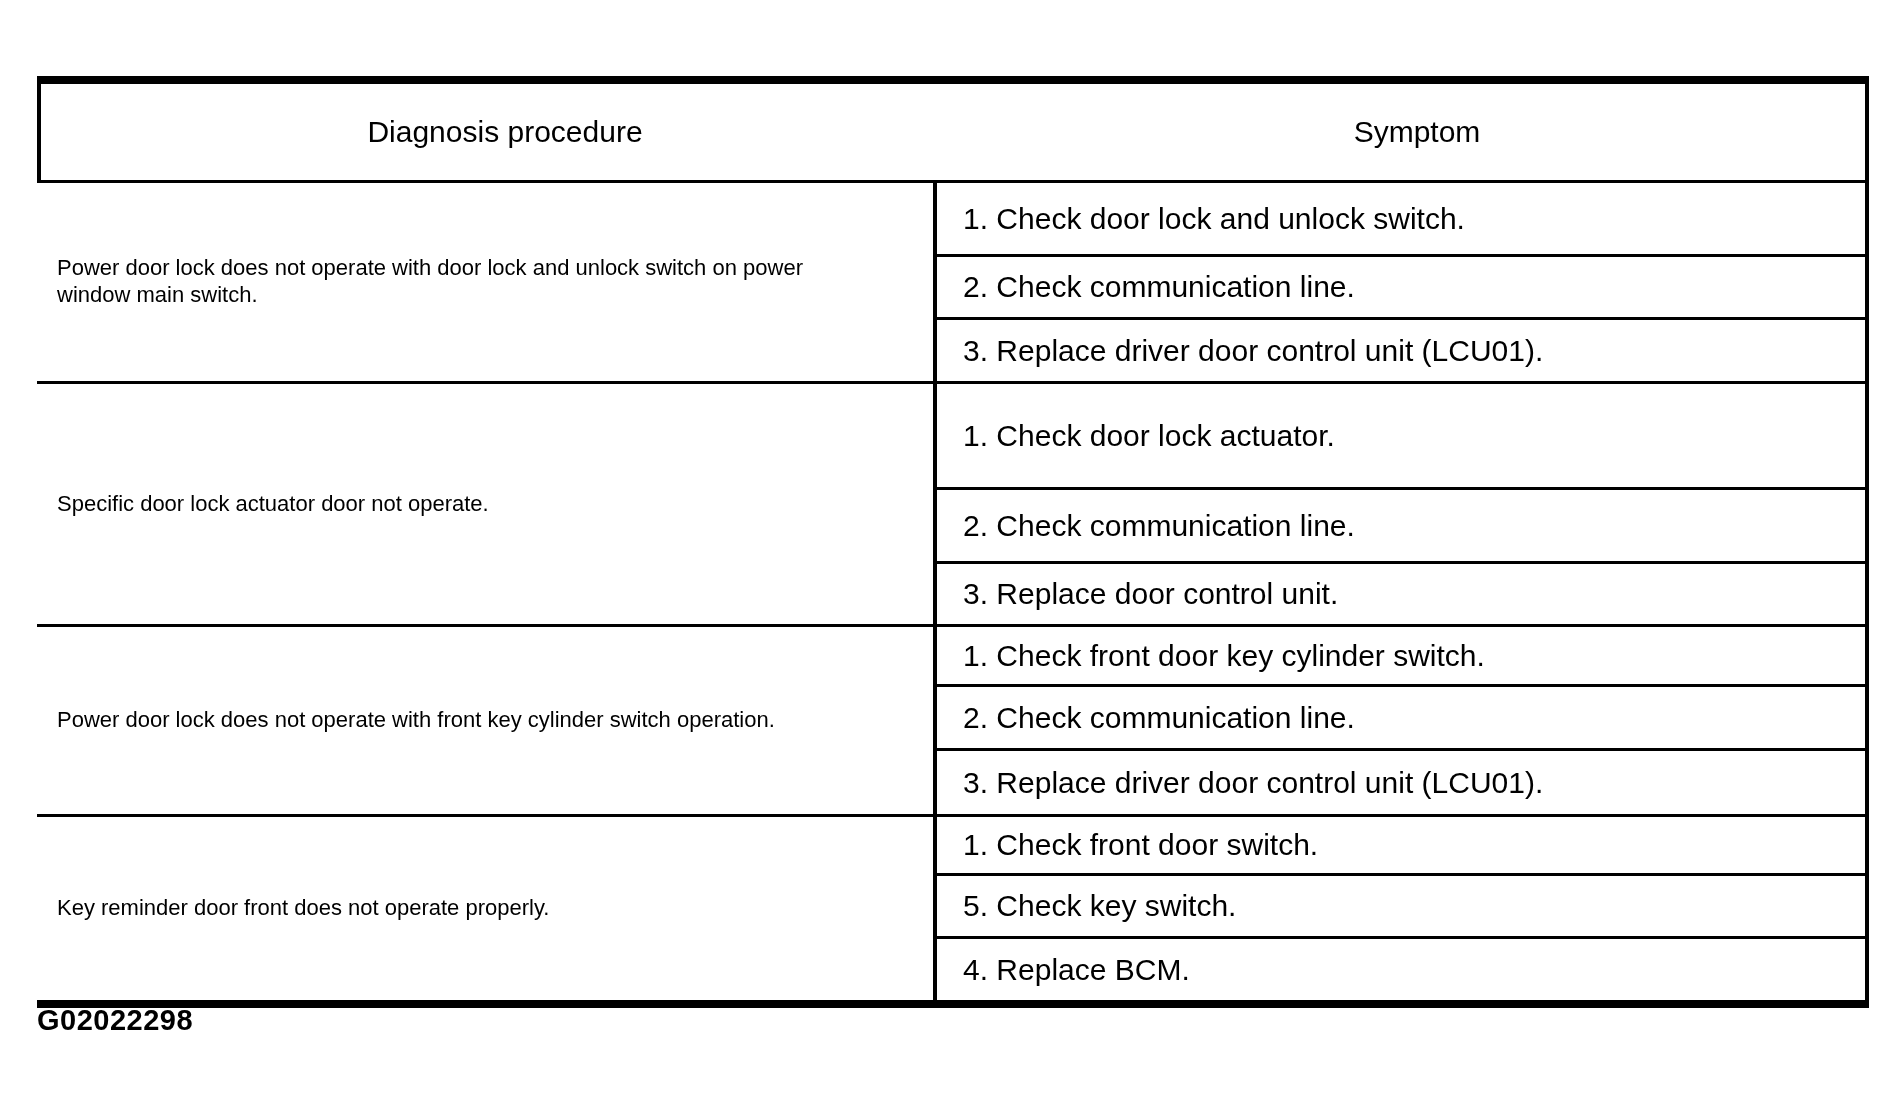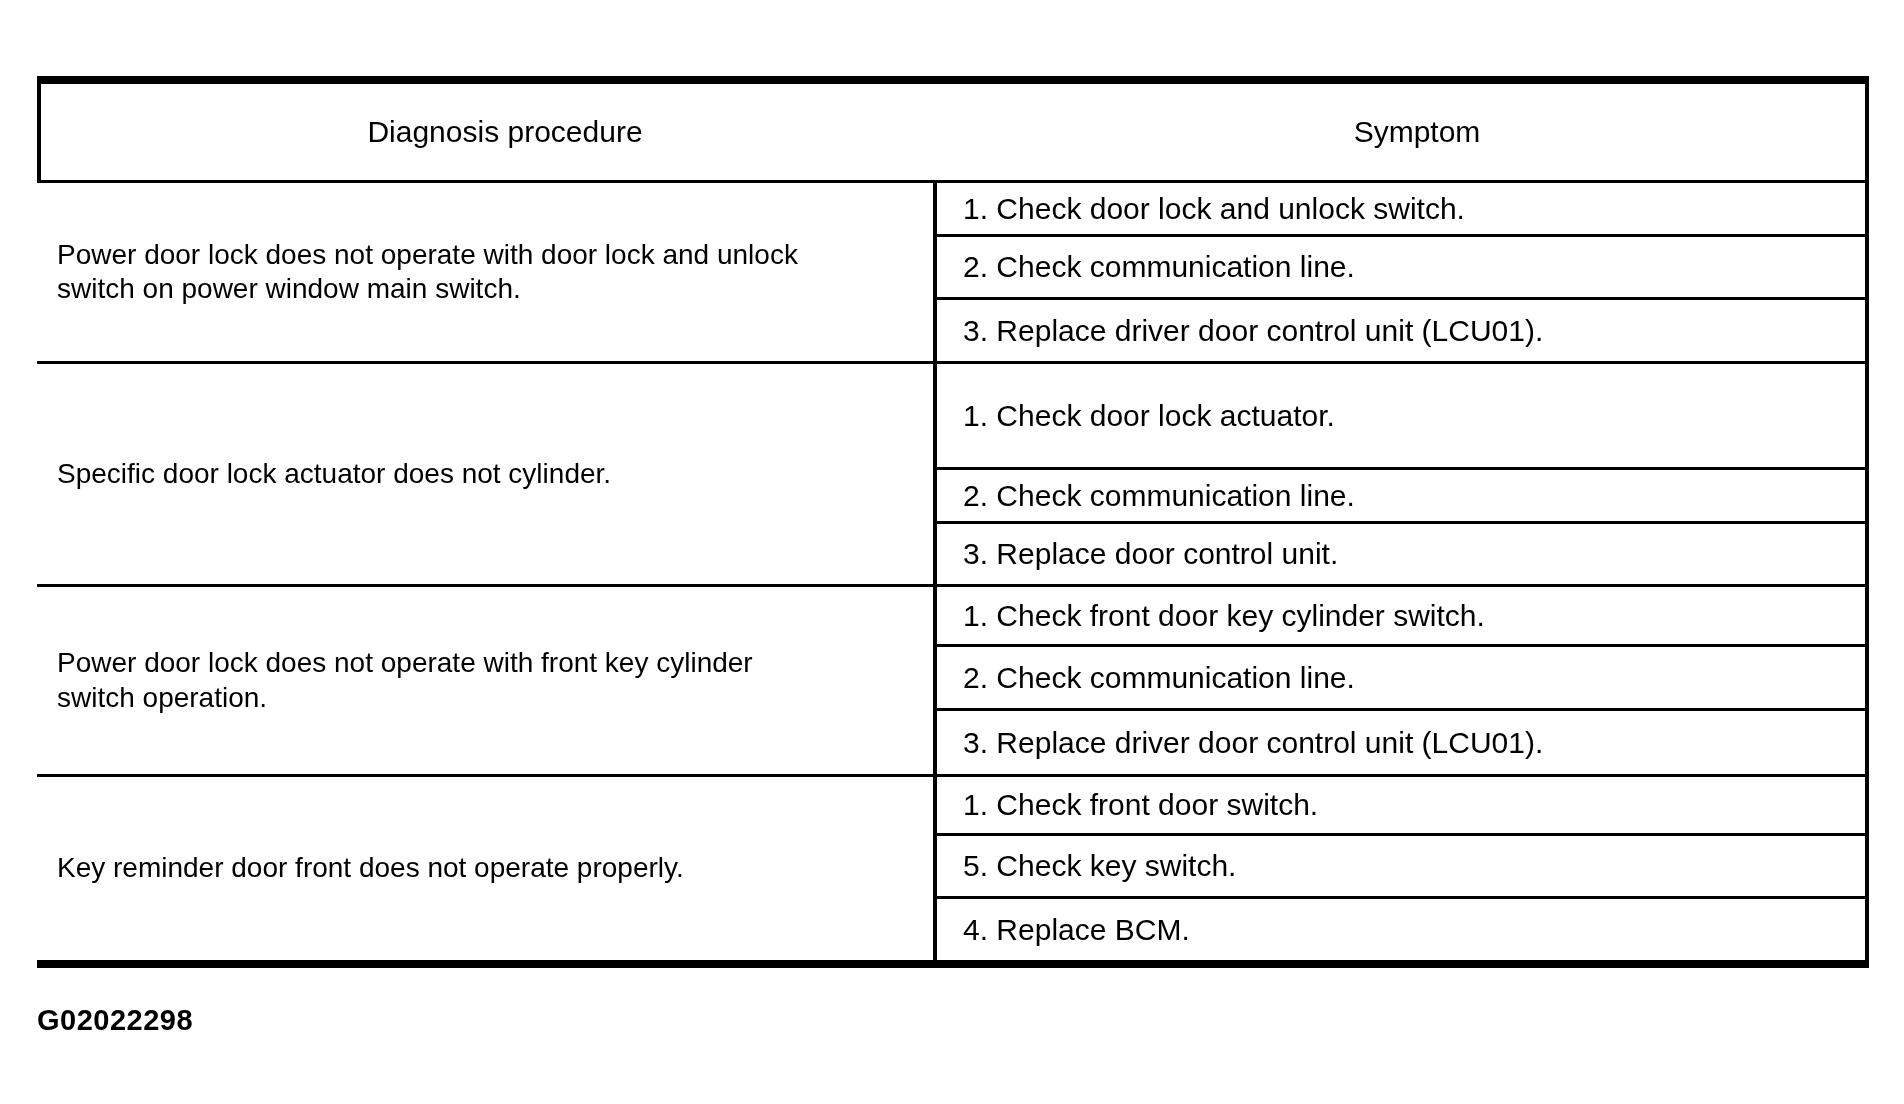--- a/index.html
+++ b/index.html
@@ -52,21 +52,21 @@
   }
   .group:last-child { border-bottom: none; }
 
   .sym-cell {
     width: 896px;
     box-sizing: border-box;
     display: flex;
     align-items: center;
     padding-left: 20px;
     padding-right: 106px;
-    font-size: 28px;
+    font-size: 22px;
     line-height: 1.22;
   }
 
   .proc-col {
     flex: 1;
     border-left: 4px solid #000;
     display: flex;
     flex-direction: column;
     box-sizing: border-box;
   }
@@ -78,21 +78,21 @@
     font-size: 30px;
     box-sizing: border-box;
     border-bottom: 3px solid #000;
   }
   .proc-cell:last-child { border-bottom: none; }
 
   
   .h59  { height: 59px; }
   .h60  { height: 60px; }
   .h61  { height: 61px; }
-  .h62  { height: 54px; }
+  .h62  { height: 74px; }
   .h63  { height: 63px; }
   .h64  { height: 64px; }
   .h106 { height: 106px; text-align: right; }
 
   .figure-caption {
     position: absolute;
     left: 37px;
     top: 1004px;
     font-size: 29px;
     font-weight: bold;
@@ -112,21 +112,21 @@
   <div class="group">
     <div class="sym-cell">Power door lock does not operate with door lock and unlock switch on power window main switch.</div>
     <div class="proc-col">
       <div class="proc-cell h62">1. Check door lock and unlock switch.</div>
       <div class="proc-cell h63">2. Check communication line.</div>
       <div class="proc-cell h61">3. Replace driver door control unit (LCU01).</div>
     </div>
   </div>
 
   <div class="group">
-    <div class="sym-cell">Specific door lock actuator does not cylinder.</div>
+    <div class="sym-cell">Specific door lock actuator door not operate.</div>
     <div class="proc-col">
       <div class="proc-cell h106">1. Check door lock actuator.</div>
       <div class="proc-cell h62">2. Check communication line.</div>
       <div class="proc-cell h60">3. Replace door control unit.</div>
     </div>
   </div>
 
   <div class="group">
     <div class="sym-cell">Power door lock does not operate with front key cylinder switch operation.</div>
     <div class="proc-col">

